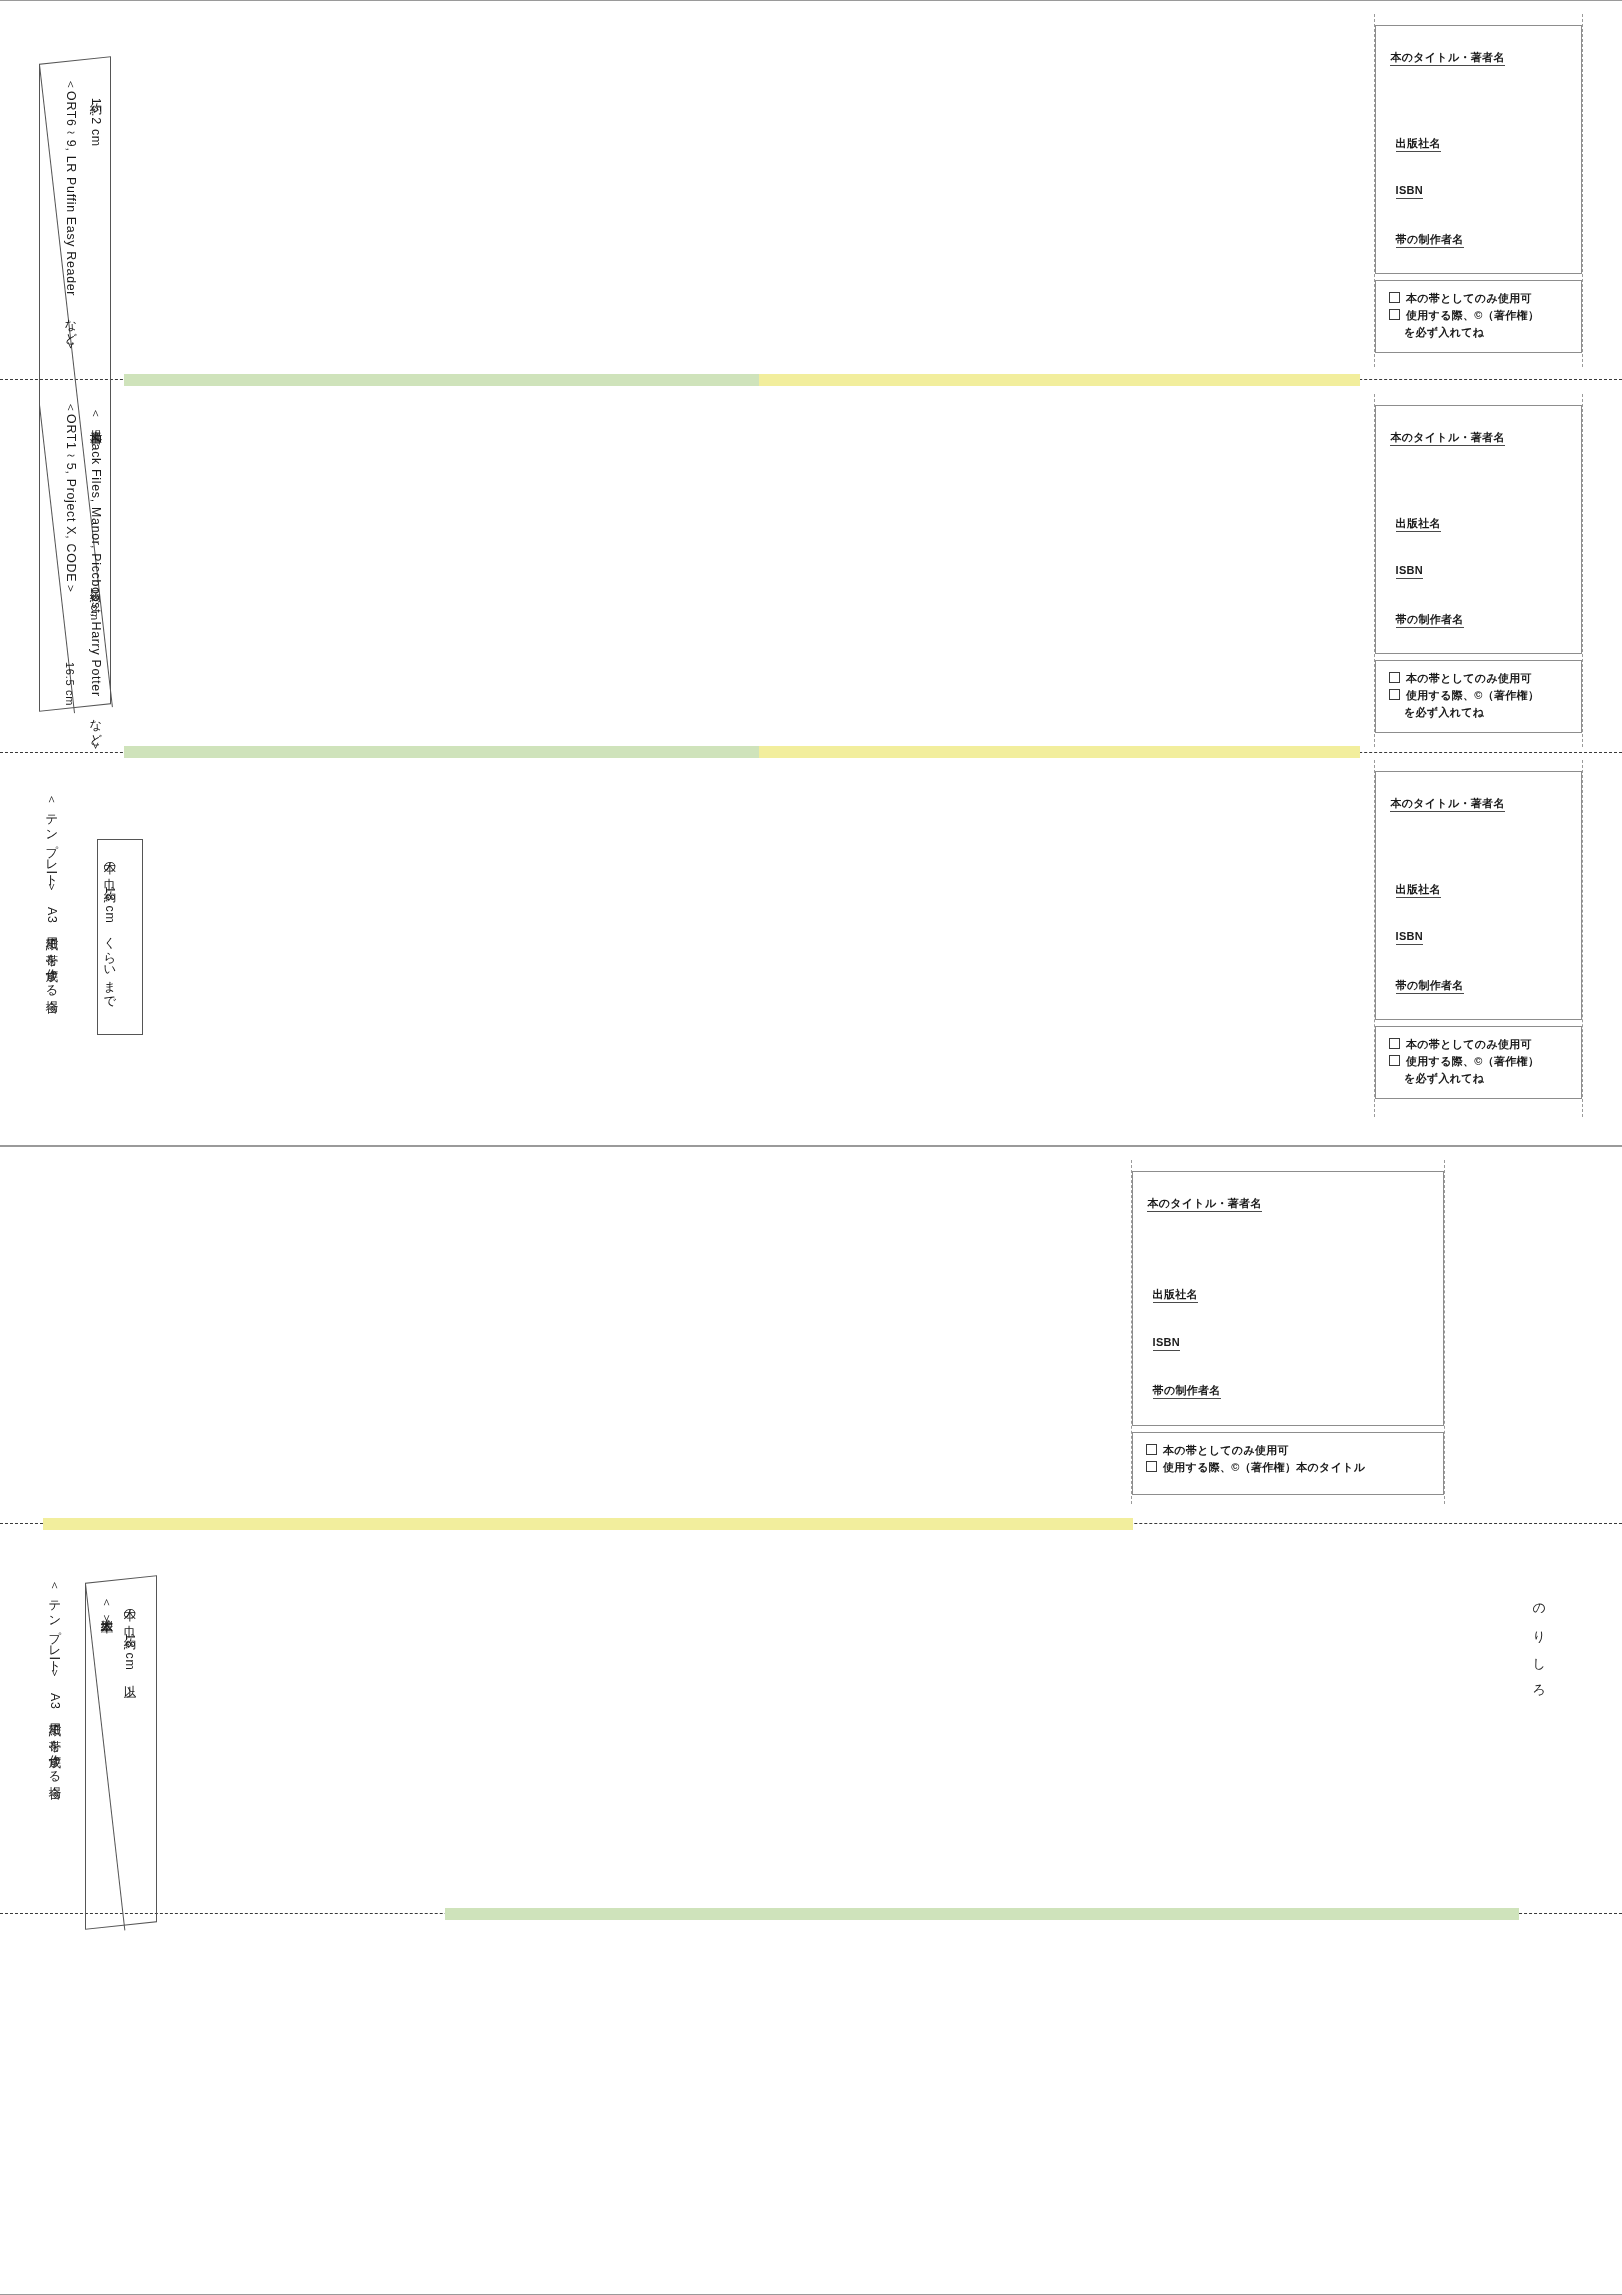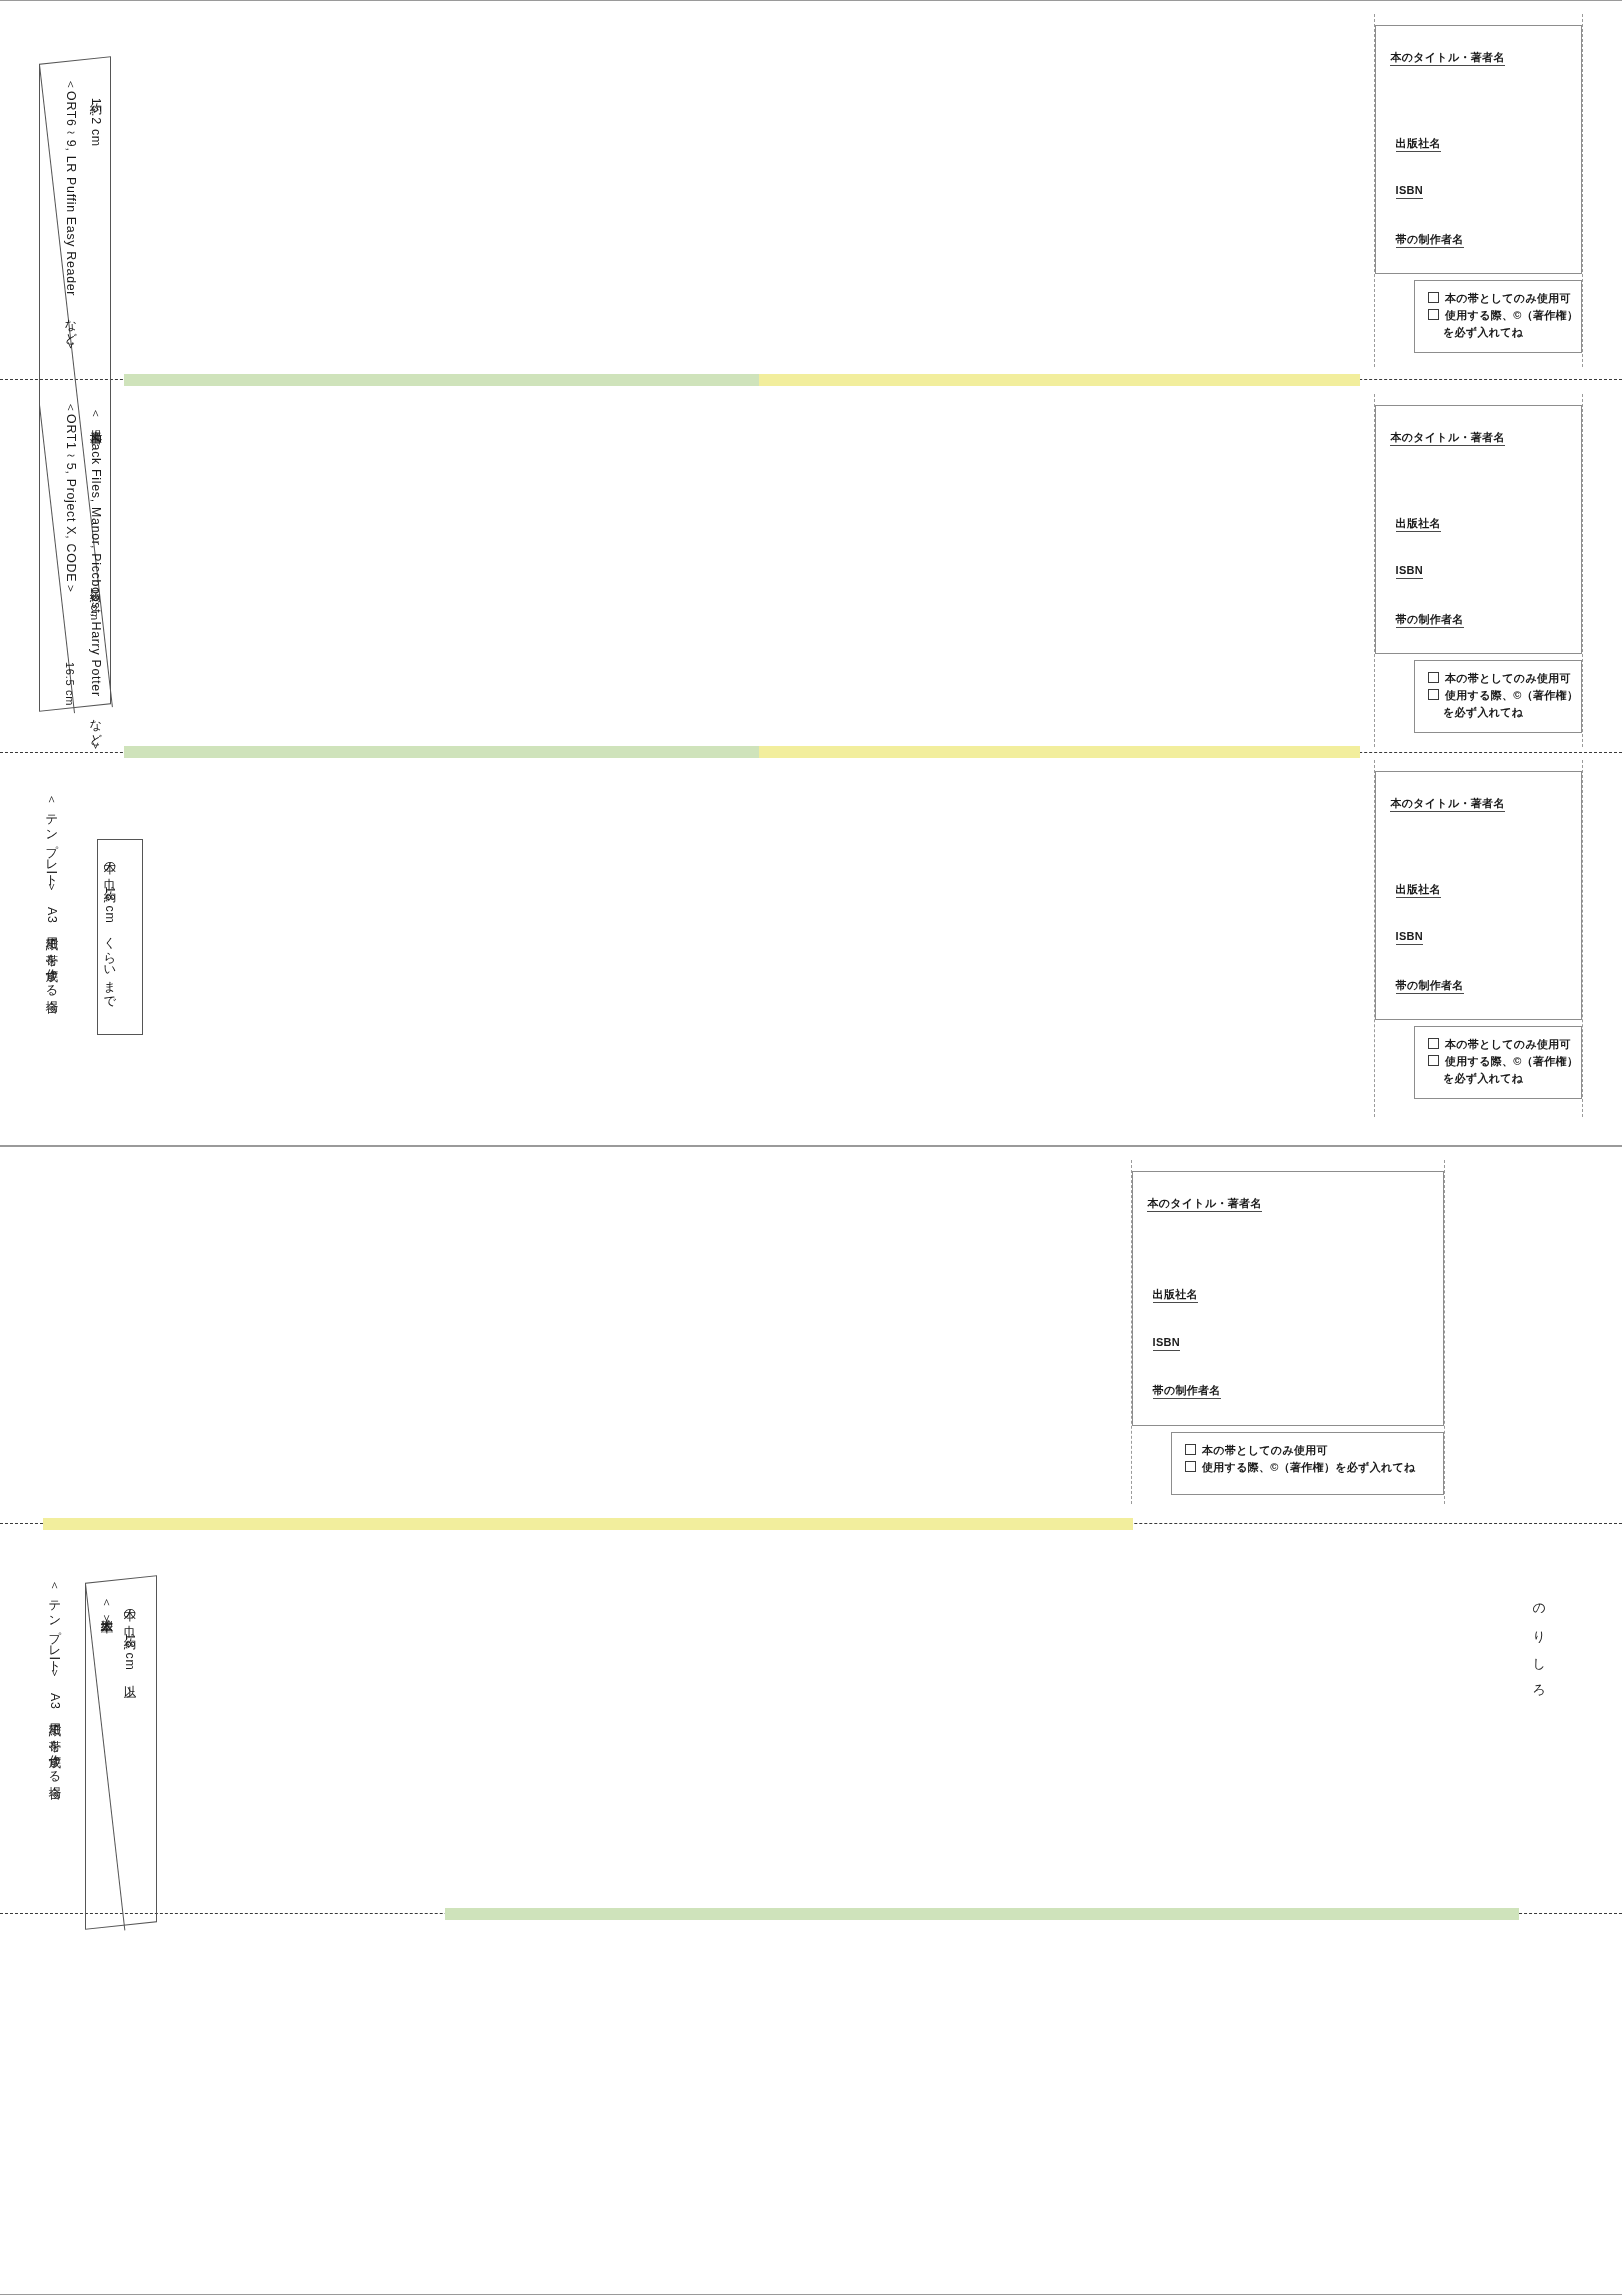--- a/index.html
+++ b/index.html
@@ -75,21 +75,20 @@
     line-height: 1.2;
   }
   .note-line {
     font-size: 11px;
     letter-spacing: 0.3px;
     line-height: 1.55;
     white-space: nowrap;
   }
   .notebox {
     padding: 9.2px 11.8px 7.9px 13px;
-    margin-left: 39px;
   }
   .chk {
     display: inline-block;
     width: 8.5px;
     height: 8.5px;
     border: 0.7px solid #3a3a3a;
     margin-right: 6.5px;
     vertical-align: -0.7px;
   }
 
@@ -228,21 +227,21 @@
         <div class="field" style="left:14.4px; top:25px;">本のタイトル・著者名</div>
         <div class="field" style="left:19.6px; top:116px;">出版社名</div>
         <div class="field" style="left:19.6px; top:164px;">ISBN</div>
         <div class="field" style="left:19.6px; top:212px;">帯の制作者名</div>
       </div>
       <div class="card notebox" style="height:63px;">
         <div class="note-line">
           <span class="chk"></span><span>本の帯としてのみ使用可</span>
         </div>
         <div class="note-line">
-          <span class="chk"></span><span>使用する際、©（著作権）を必ず入れてね</span>
+          <span class="chk"></span><span>使用する際、©（著作権）本のタイトル</span>
         </div>
       </div>
     </div>
 
     <div class="ruler" style="left:85px; top:432px; width:72px; height:347px; transform: skewY(-6deg);">
       <div class="slash" style="left:0; top:0; width:353px; transform: rotate(83.6deg);"></div>
     </div>
     <div class="vtext" style="left:99px; top:449px;">＜大型絵本＞</div>
     <div class="vtext" style="left:122px; top:452px;">本の巾　約 18 cm 以上</div>
     <div class="vtext" style="left:47px; top:432px;">＜テンプレート＞　A3 用紙で帯を作成する場合</div>

